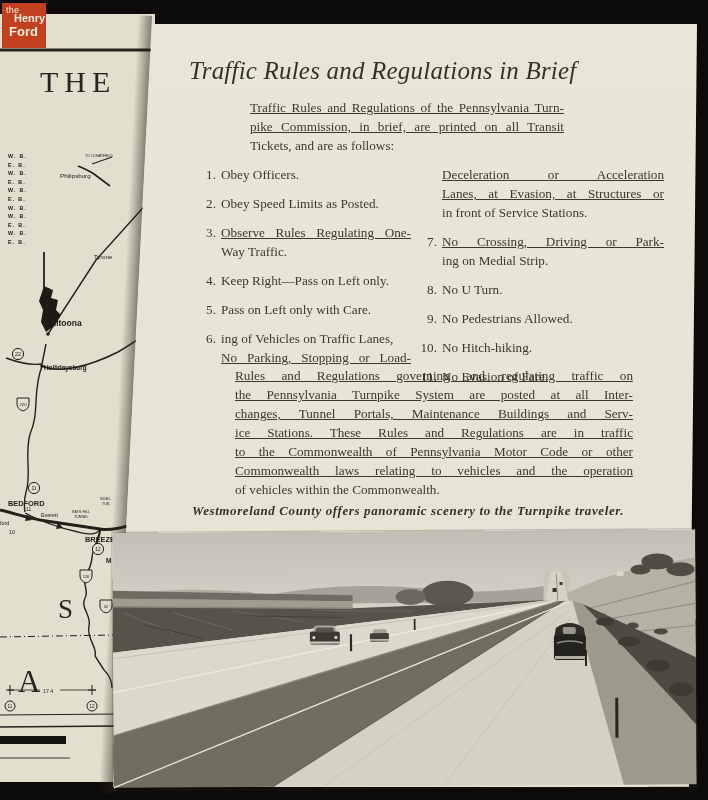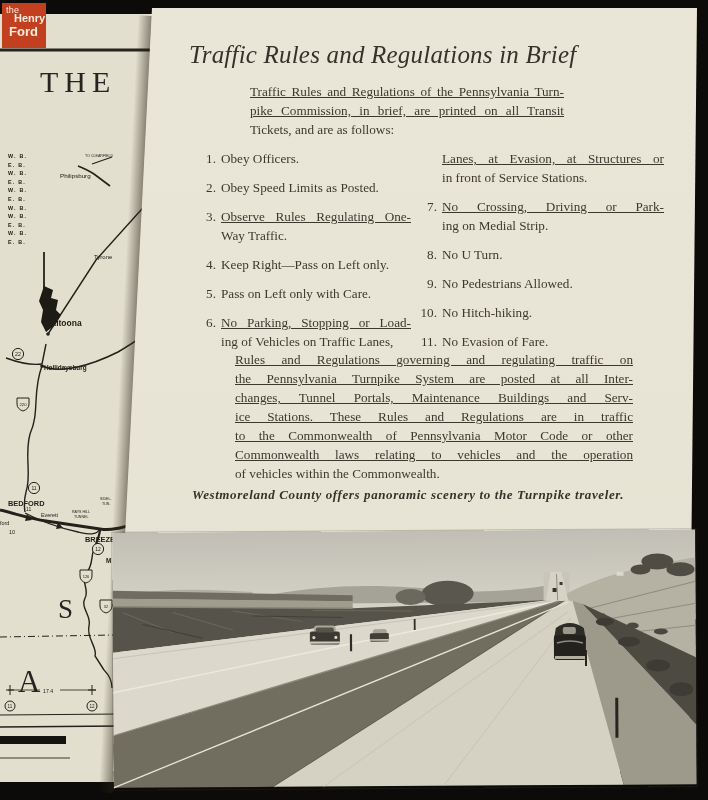--- a/index.html
+++ b/index.html
@@ -10,21 +10,21 @@
   #map-page{position:absolute;left:0;top:14px;width:155px;height:768px;
             background:#e3dfce;}
   #map-page svg{position:absolute;left:0;top:0;}
 
   
   #edge-shadow{position:absolute;left:138px;top:16px;width:14px;height:778px;
                background:linear-gradient(to left, rgba(40,34,22,.5), rgba(40,34,22,0));
                transform:rotate(2.9deg);transform-origin:top right;}
 
   
-  #main-page{position:absolute;left:113px;top:8px;width:587px;height:763px;
+  #main-page{position:absolute;left:113px;top:24px;width:587px;height:763px;
              background:linear-gradient(180deg,#eae6d7 0%,#e8e4d5 60%,#e6e2d2 100%);
              clip-path:polygon(39px 0, 584px 0, 576px 100%, 0 100%);}
 
   .ink{color:#3c382e;}
   #page-title{position:absolute;left:76px;top:33px;width:480px;
               font-style:italic;font-size:25px;letter-spacing:.2px;color:#35322a;
               white-space:nowrap;}
   #intro{position:absolute;left:137px;top:74px;width:314px;
          font-size:13.2px;line-height:19px;color:#3c382e;}
   .ln{display:block;}
@@ -226,28 +226,29 @@
         </div>
         <div class="rule">
           <span class="rnum">5.</span>
           <span class="rtext">
             <div class="ln">Pass on Left only with Care.</div>
           </span>
         </div>
         <div class="rule">
           <span class="rnum">6.</span>
           <span class="rtext">
+            <div class="ln">ing of Vehicles on Traffic Lanes,</div>
             <div class="ln just">No Parking, Stopping or Load-</div>
-            <div class="ln">ing of Vehicles on Traffic Lanes,</div>
           </span>
         </div>
       </div>
 
     <div id="rules-right">
       <div id="cont-block">
+          <div class="ln just">Deceleration or Acceleration</div>
           <div class="ln just">Lanes, at Evasion, at Structures or</div>
           <div class="ln">in front of Service Stations.</div>
         </div>
       <div>
           <div class="rule">
             <span class="rnum">7.</span>
             <span class="rtext">
               <div class="ln just">No Crossing, Driving or Park-</div>
               <div class="ln">ing on Medial Strip.</div>
             </span>

